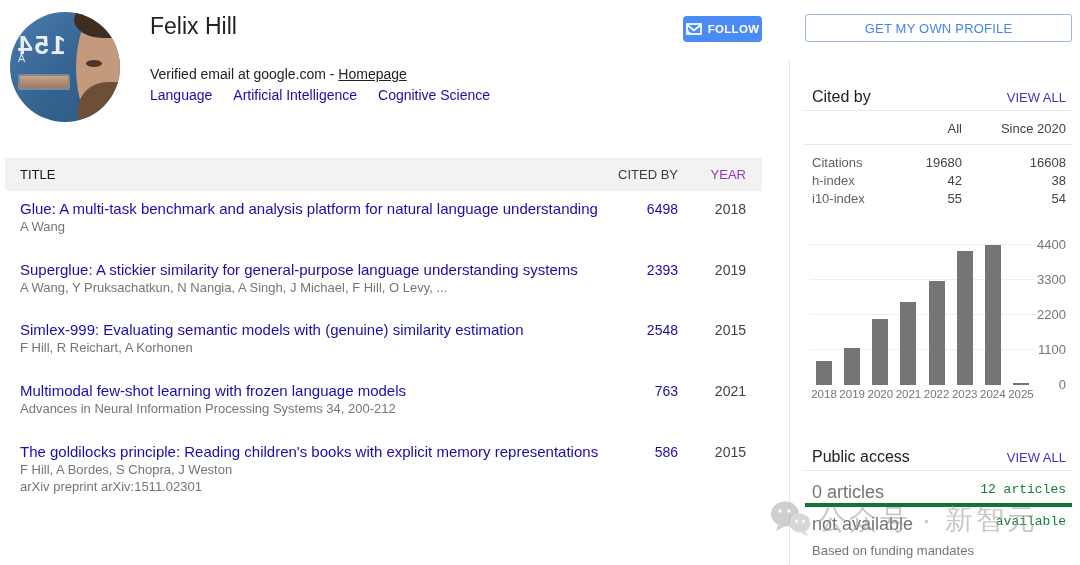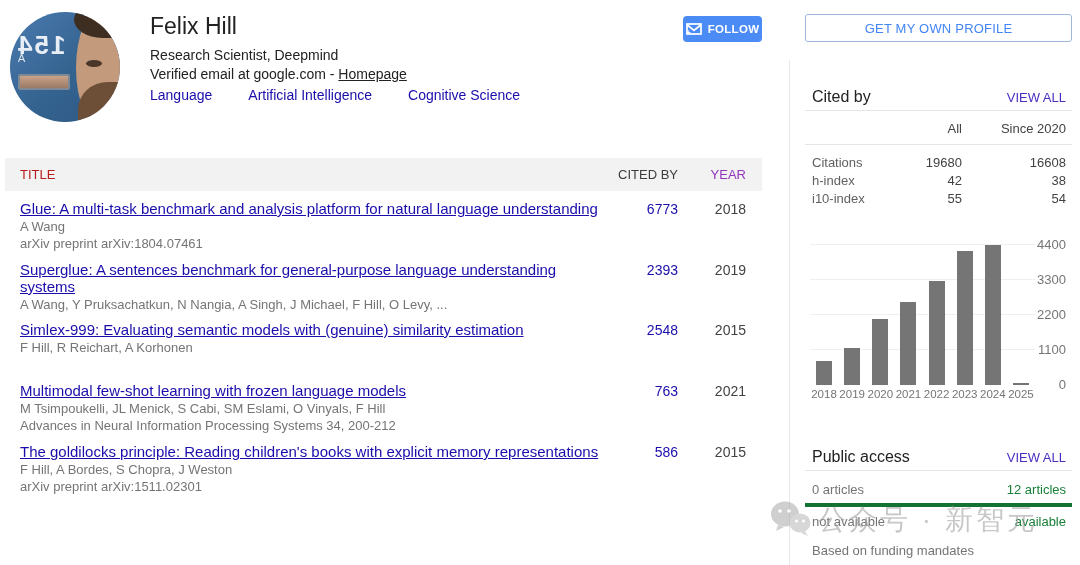--- a/index.html
+++ b/index.html
@@ -19,37 +19,37 @@
   .avatar .hair { position:absolute; right:-6px; top:-8px; width:52px; height:34px; background:#3e2e22;
             border-radius:50% 0 0 60%; }
   .avatar .eye { position:absolute; right:18px; top:48px; width:16px; height:7px; background:#4a372a; border-radius:50%; }
   .avatar .beard { position:absolute; right:-8px; bottom:-6px; width:50px; height:46px; background:#6d4f38;
             border-radius:60% 20% 0 0; }
 
   .p-name { position:absolute; left:150px; top:13px; font-size:23px; color:#222; }
   .p-affil { position:absolute; left:150px; top:47px; font-size:14px; color:#222; }
   .p-email { position:absolute; left:150px; top:66px; font-size:14px; color:#222; }
   .p-email a, .homepage-link { color:#222; text-decoration:underline; cursor:pointer; }
-  .p-interests { position:absolute; left:150px; top:87px; font-size:14px; display:flex; gap:36px; }
+  .p-interests { position:absolute; left:150px; top:87px; font-size:14px; display:flex; gap:21px; }
   .p-interests span { color:#1a0dab; cursor:pointer; }
 
   .follow-btn { position:absolute; left:683px; top:16px; width:79px; height:26px; background:#4b8bf5;
             border:none; border-radius:4px; color:#fff; font-size:11.5px; font-weight:bold; letter-spacing:.3px;
             display:flex; align-items:center; justify-content:center; gap:6px; cursor:pointer;
             font-family:"Liberation Sans", sans-serif; }
 
   
   .tbl-head { position:absolute; left:5px; top:158px; width:757px; height:33px; background:#f2f2f2;
             display:flex; align-items:center; font-size:13px; }
-  .th-title { position:absolute; left:15px; color:#b91c1c; cursor:pointer; }
+  .th-title { position:absolute; left:15px; color:#0f172a; cursor:pointer; }
   .th-cited { position:absolute; right:84px; color:#3c3c3c; cursor:pointer; }
   .th-year  { position:absolute; right:16px; color:#9334bc; cursor:pointer; }
 
   .article { position:absolute; left:20px; width:742px; }
-  .a-title { font-size:15px; color:#1a0dab; cursor:pointer; max-width:585px;text-decoration:underline; }
+  .a-title { font-size:15px; color:#1a0dab; cursor:pointer; max-width:585px; }
   .a-authors, .a-venue { font-size:13px; color:#757575; margin-top:2px; }
   .a-cited { position:absolute; top:1px; right:84px; font-size:14px; color:#1a0dab; cursor:pointer; }
   .a-year  { position:absolute; top:1px; right:16px; font-size:14px; color:#424242; }
 
   
   .v-divider { position:absolute; left:789px; top:60px; bottom:0; width:1px; background:#e8e8e8; }
 
   .own-profile-btn { position:absolute; left:805px; top:14px; width:267px; height:28px; background:#fff;
             border:1px solid #9eb9dc; border-radius:3px; color:#4285f4; font-size:13px; letter-spacing:.2px;
             cursor:pointer; font-family:"Liberation Sans", sans-serif; }
@@ -70,22 +70,22 @@
   .chart-bars { position:absolute; left:0; bottom:0; width:100%; height:100%; display:flex;
             justify-content:space-between; align-items:flex-end; }
   .bar-slot { width:28px; display:flex; justify-content:center; align-items:flex-end; height:100%; }
   .bar { width:16px; background:#757575; }
   .chart-xlabels { position:absolute; left:810px; top:388px; width:225px; display:flex; justify-content:space-between; }
   .bar-label { width:28px; text-align:center; font-size:11.5px; color:#757575; }
   .chart-ylabels { position:absolute; left:1040px; top:245px; width:26px; height:140px; }
   .ytick { position:absolute; right:0; font-size:13px; color:#757575; white-space:nowrap;text-align:center; }
 
   
-  .pa-left  { position:absolute; left:812px; font-size:13px; color:#757575; }
-  .pa-right { position:absolute; right:14px; font-size:13px; color:#188038; cursor:pointer; }
+  .pa-left  { position:absolute; left:812px; font-size:18px; color:#757575; }
+  .pa-right { position:absolute; right:14px; font-size:13px; color:#188038; cursor:pointer;font-family:Liberation Mono, monospace; }
   .pa-bar { position:absolute; left:805px; top:503px; width:267px; height:4px; background:#137333; }
   .pa-foot { position:absolute; left:812px; top:543px; font-size:13px; color:#757575; }
 
   
   .watermark { position:absolute; left:768px; top:498px; width:312px; display:flex; align-items:center;
             gap:6px; opacity:.55; z-index:10; pointer-events:none; }
   .watermark .wm-text { color:#9a9a9a; font-size:28px; letter-spacing:3px; white-space:nowrap; }
 </style>
 </head>
 <body>
@@ -96,21 +96,20 @@
     <span class="plate-num">154</span>
     <span class="plate-sup">A</span>
     <span class="plate"></span>
     <span class="face"></span>
     <span class="hair"></span>
     <span class="eye"></span>
     <span class="beard"></span>
   </div>
 
   <div class="p-name">Felix Hill</div>
-  <div class="p-affil">Research Scientist, Deepmind</div>
   <div class="p-email">
     <span>Verified email at google.com - </span><span class="homepage-link">Homepage</span>
   </div>
   <div class="p-interests">
     <span>Language</span>
     <span>Artificial Intelligence</span>
     <span>Cognitive Science</span>
   </div>
 
   <button class="follow-btn">
@@ -126,39 +125,37 @@
 
   <div class="tbl-head">
     <span class="th-title">TITLE</span>
     <span class="th-cited">CITED BY</span>
     <span class="th-year">YEAR</span>
   </div>
 
   <div class="article" style="top:200px">
     <div class="a-title">Glue: A multi-task benchmark and analysis platform for natural language understanding</div>
     <div class="a-authors">A Wang</div>
-    <div class="a-venue">arXiv preprint arXiv:1804.07461</div>
-    <span class="a-cited">6773</span>
+    <span class="a-cited">6498</span>
     <span class="a-year">2018</span>
   </div>
   <div class="article" style="top:261px">
-    <div class="a-title">Superglue: A sentences benchmark for general-purpose language understanding systems</div>
+    <div class="a-title">Superglue: A stickier similarity for general-purpose language understanding systems</div>
     <div class="a-authors">A Wang, Y Pruksachatkun, N Nangia, A Singh, J Michael, F Hill, O Levy, ...</div>
     <span class="a-cited">2393</span>
     <span class="a-year">2019</span>
   </div>
   <div class="article" style="top:321px">
     <div class="a-title">Simlex-999: Evaluating semantic models with (genuine) similarity estimation</div>
     <div class="a-authors">F Hill, R Reichart, A Korhonen</div>
     <span class="a-cited">2548</span>
     <span class="a-year">2015</span>
   </div>
   <div class="article" style="top:382px">
     <div class="a-title">Multimodal few-shot learning with frozen language models</div>
-    <div class="a-authors">M Tsimpoukelli, JL Menick, S Cabi, SM Eslami, O Vinyals, F Hill</div>
     <div class="a-venue">Advances in Neural Information Processing Systems 34, 200-212</div>
     <span class="a-cited">763</span>
     <span class="a-year">2021</span>
   </div>
   <div class="article" style="top:443px">
     <div class="a-title">The goldilocks principle: Reading children's books with explicit memory representations</div>
     <div class="a-authors">F Hill, A Bordes, S Chopra, J Weston</div>
     <div class="a-venue">arXiv preprint arXiv:1511.02301</div>
     <span class="a-cited">586</span>
     <span class="a-year">2015</span>

